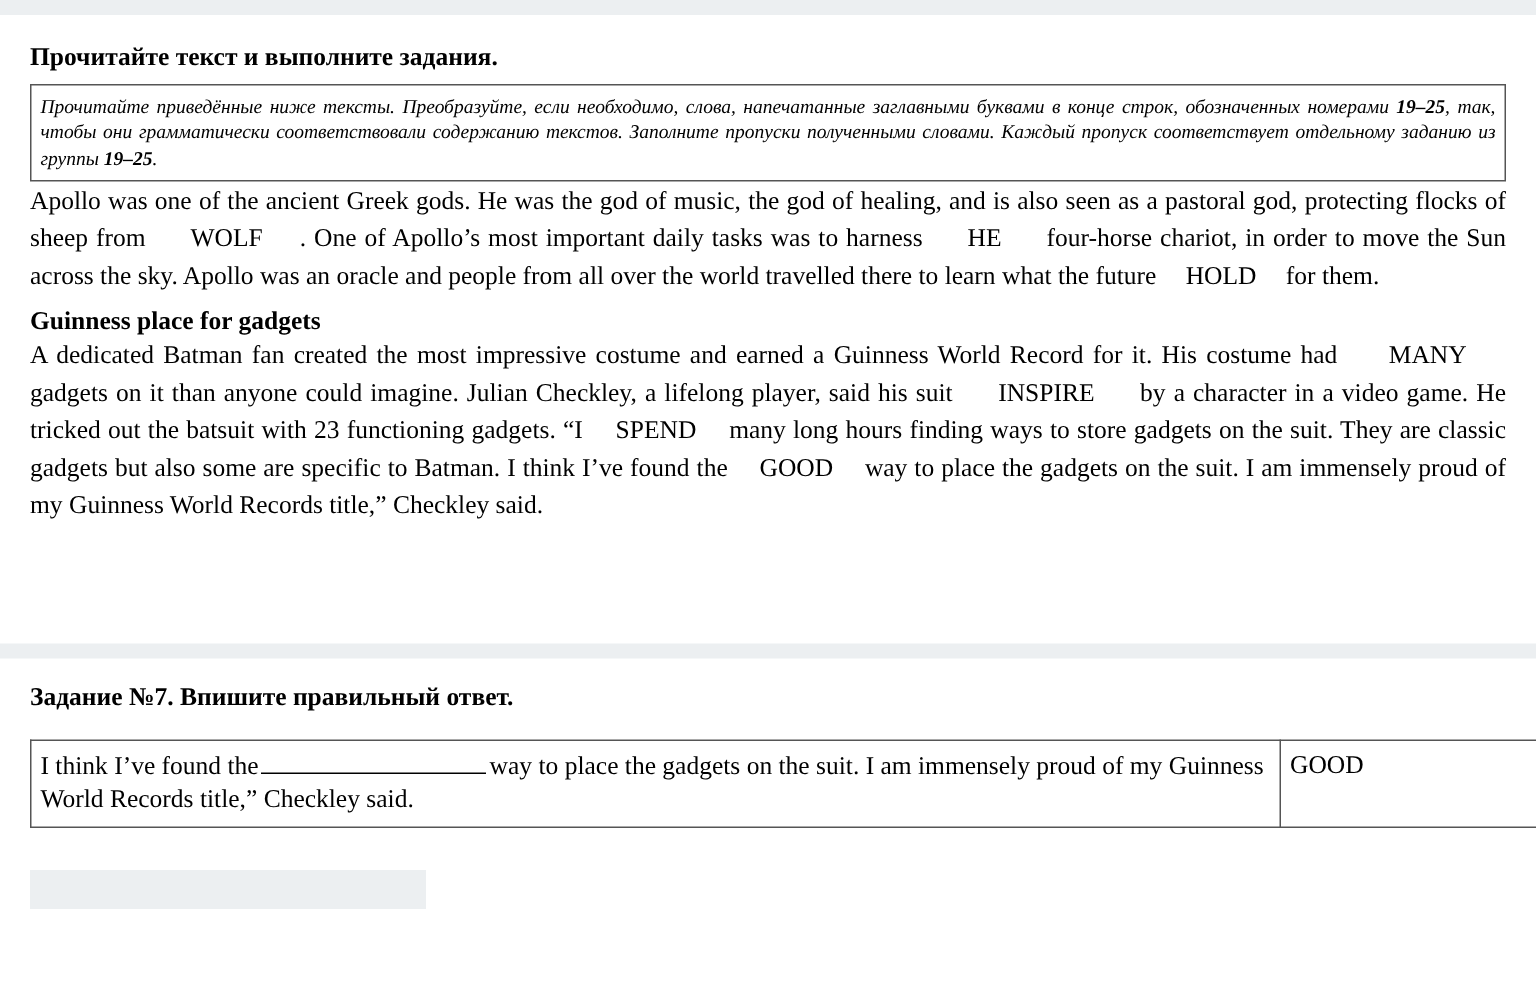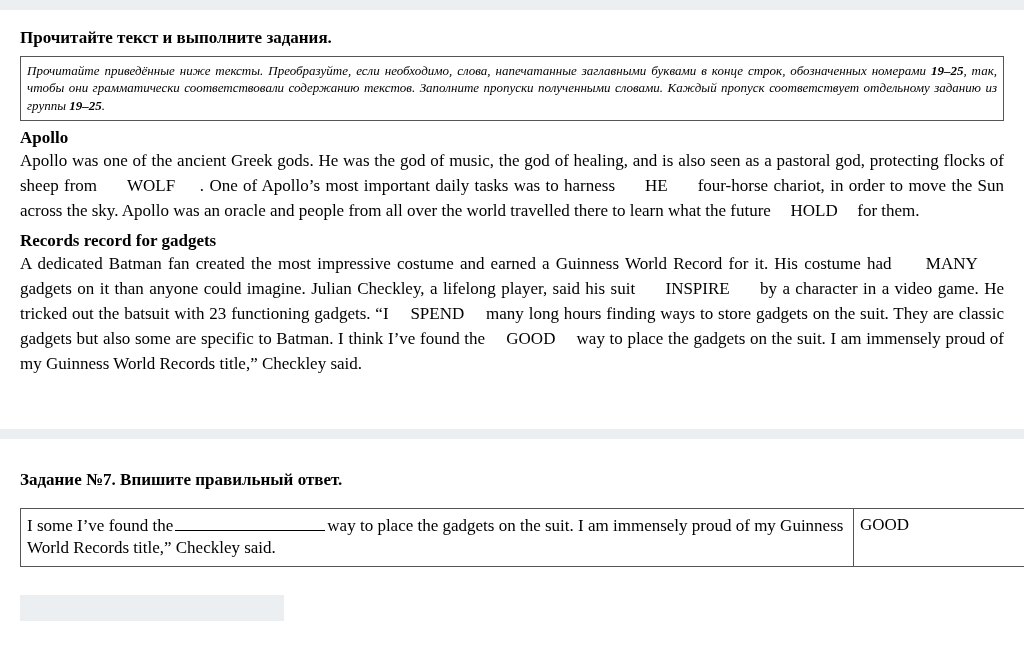--- a/index.html
+++ b/index.html
@@ -139,37 +139,36 @@
   <div class="topbar"></div>
 
   <div class="section-one">
 
     <div class="heading">Прочитайте текст и выполните задания.</div>
 
     <div class="instruction-box">
       <p class="instruction-text"><span>Прочитайте приведённые ниже тексты. Преобразуйте, если необходимо, слова, напечатанные заглавными буквами в конце строк, обозначенных номерами </span><b>19–25</b><span>, так, чтобы они грамматически соответствовали содержанию текстов. Заполните пропуски полученными словами. Каждый пропуск соответствует отдельному заданию из группы </span><b>19–25</b><span>.</span></p>
     </div>
 
-    <div class="subheading">Apollo</div>
     <p class="para"><span>Apollo was one of the ancient Greek gods. He was the god of music, the god of healing, and is also seen as a pastoral god, protecting flocks of sheep from </span><span class="answer"><span class="pad">&nbsp;&nbsp;&nbsp;&nbsp;</span><span>WOLF</span><span class="pad">&nbsp;&nbsp;&nbsp;&nbsp;</span></span><span>. One of Apollo’s most important daily tasks was to harness </span><span class="answer"><span class="pad">&nbsp;&nbsp;&nbsp;&nbsp;</span><span>HE</span><span class="pad">&nbsp;&nbsp;&nbsp;&nbsp;</span></span><span> four-horse chariot, in order to move the Sun across the sky. Apollo was an oracle and people from all over the world travelled there to learn what the future </span><span class="answer"><span class="pad">&nbsp;&nbsp;&nbsp;</span><span>HOLD</span><span class="pad">&nbsp;&nbsp;&nbsp;</span></span><span> for them.</span></p>
 
-    <div class="subheading">Records record for gadgets</div>
+    <div class="subheading">Guinness place for gadgets</div>
     <p class="para"><span>A dedicated Batman fan created the most impressive costume and earned a Guinness World Record for it. His costume had </span><span class="answer"><span class="pad">&nbsp;&nbsp;&nbsp;&nbsp;</span><span>MANY</span><span class="pad">&nbsp;&nbsp;&nbsp;&nbsp;</span></span><span> gadgets on it than anyone could imagine. Julian Checkley, a lifelong player, said his suit </span><span class="answer"><span class="pad">&nbsp;&nbsp;&nbsp;&nbsp;</span><span>INSPIRE</span><span class="pad">&nbsp;&nbsp;&nbsp;&nbsp;</span></span><span> by a character in a video game. He tricked out the batsuit with 23 functioning gadgets.  “I </span><span class="answer"><span class="pad">&nbsp;&nbsp;&nbsp;</span><span>SPEND</span><span class="pad">&nbsp;&nbsp;&nbsp;</span></span><span> many long hours finding ways to store gadgets on the suit. They are classic gadgets but also some are specific to Batman. I think I’ve found the </span><span class="answer"><span class="pad">&nbsp;&nbsp;&nbsp;</span><span>GOOD</span><span class="pad">&nbsp;&nbsp;&nbsp;</span></span><span> way to place the gadgets on the suit. I am immensely proud of my Guinness World Records title,” Checkley said.</span></p>
 
   </div>
 
   <div class="divider" style="top: 429px;"></div>
 
-  <div style="position:absolute; left:0; top:470px; width:1024px;">
+  <div style="position:absolute; left:0; top:455px; width:1024px;">
     <div class="section-two-heading">Задание №7. Впишите правильный ответ.</div>
 
     <table class="task-table" style="margin-top:18px;">
       <tbody>
           <tr>
-        <td class="cell-question"><span>I some I’ve found the</span><span class="gapline"></span><span>way to place the gadgets on the suit. I am immensely proud of my Guinness World Records title,” Checkley said.</span></td>
+        <td class="cell-question"><span>I think I’ve found the</span><span class="gapline"></span><span>way to place the gadgets on the suit. I am immensely proud of my Guinness World Records title,” Checkley said.</span></td>
         <td class="cell-answer">GOOD</td>
       </tr>
     </tbody>
       </table>
 
     <input class="input-box" style="top: 125px;" type="text" placeholder="">
   </div>
 
 </div>
 

